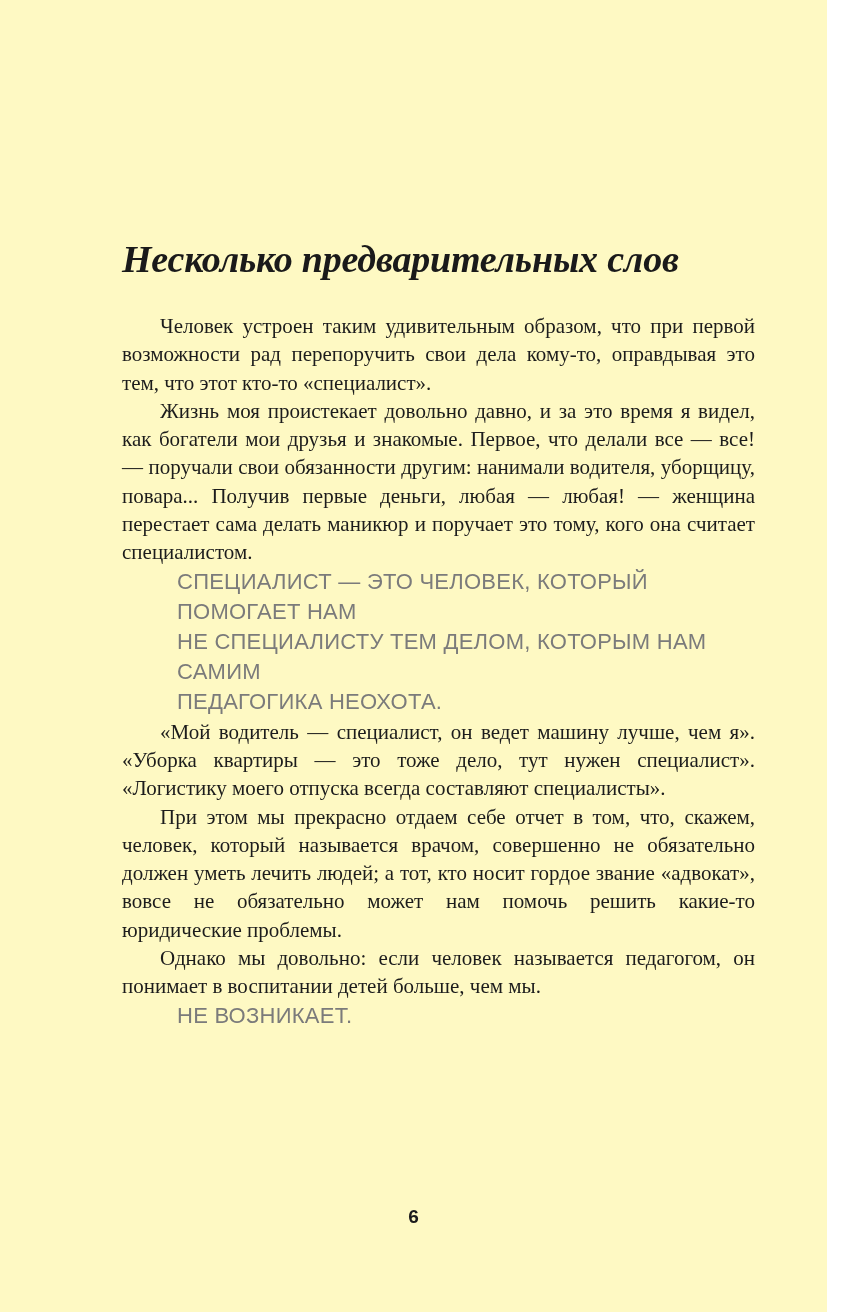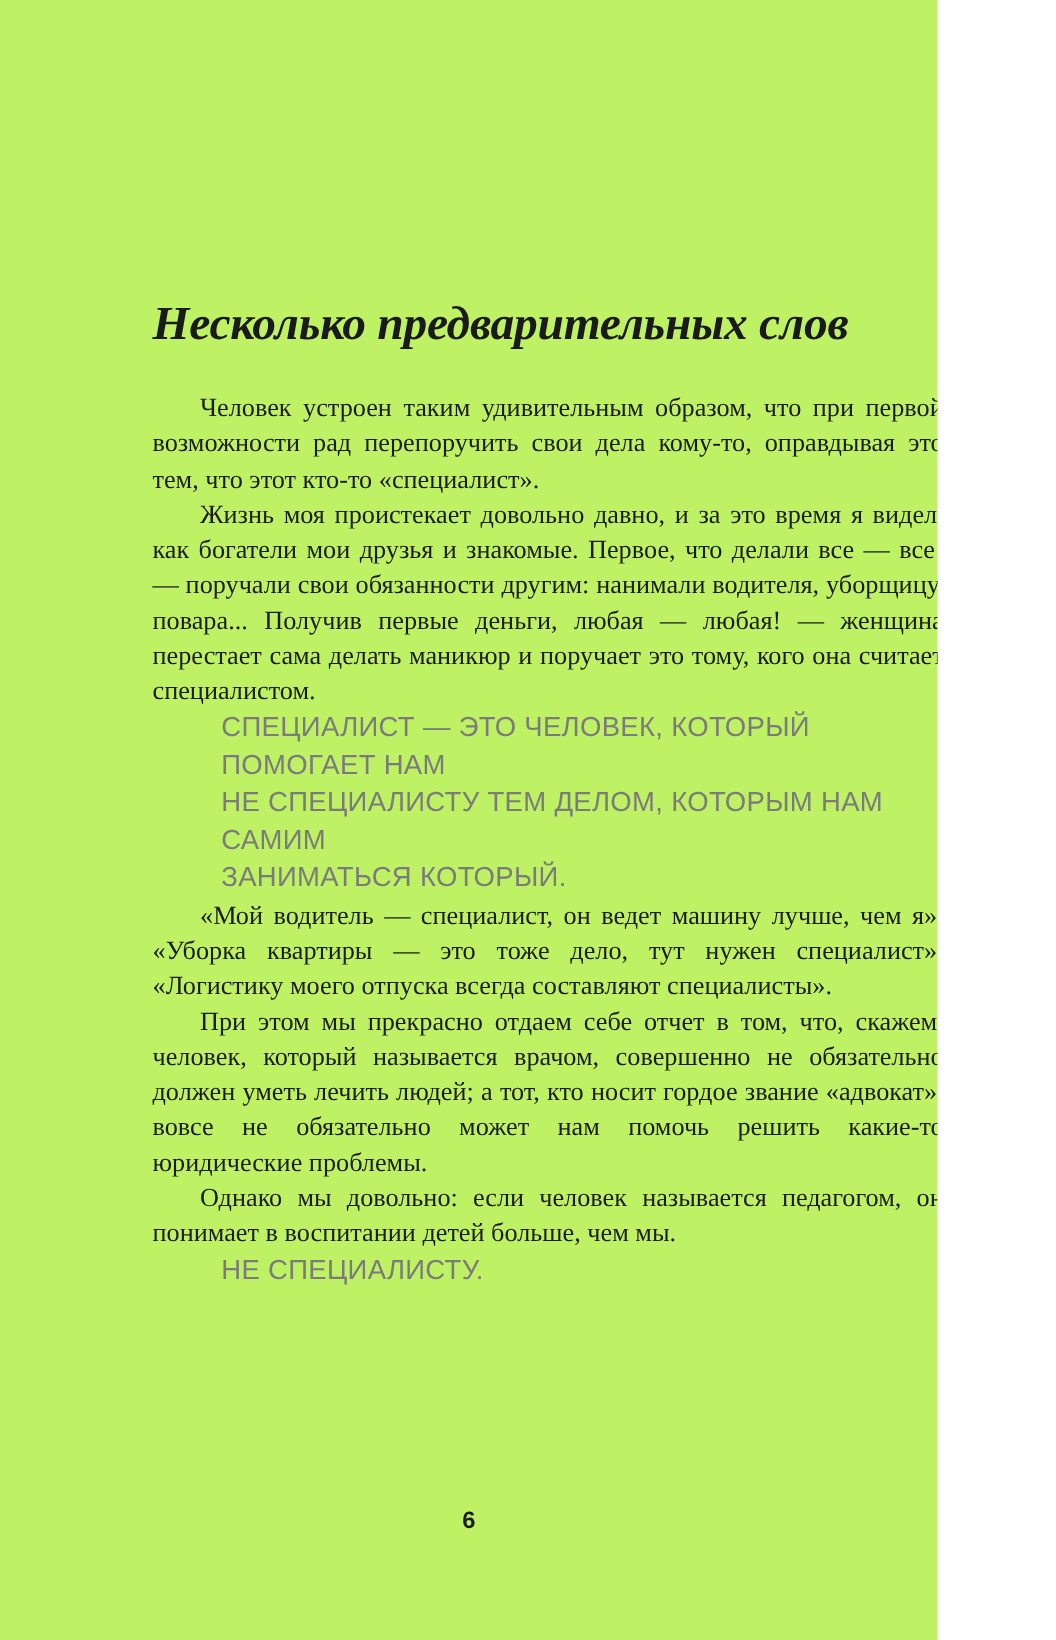--- a/index.html
+++ b/index.html
@@ -2,23 +2,23 @@
 <html lang="ru"><head>
 <meta charset="utf-8">
 <style>
   html, body {
     margin: 0;
     padding: 0;
     background: #ffffff;
   }
   .page {
     position: relative;
-    width: 750px;
+    width: 827px;
     height: 1312px;
-    background: #bef264;
+    background: #fef9c3;
     overflow: hidden;
     font-family: "Liberation Serif", "DejaVu Serif", serif;
   }
   .content {
     position: absolute;
     left: 122px;
     top: 236px;
     width: 633px;
   }
   .chapter-title {
@@ -74,26 +74,26 @@
 
   <div class="content">
     <h1 class="chapter-title">Несколько предварительных слов</h1>
 
     <div id="blocks-container">
         <p class="para">Человек устроен таким удивительным образом, что при первой возможности рад перепоручить свои дела кому-то, оправдывая это тем, что этот кто-то «специалист».</p>
         <p class="para">Жизнь моя проистекает довольно давно, и за это время я видел, как богатели мои друзья и знакомые. Первое, что делали все — все! — поручали свои обязанности другим: нанимали водителя, уборщицу, повара... Получив первые деньги, любая — любая! — женщина перестает сама делать маникюр и поручает это тому, кого она считает специалистом.</p>
         <div class="callout">
           <span class="cl">СПЕЦИАЛИСТ — ЭТО ЧЕЛОВЕК, КОТОРЫЙ ПОМОГАЕТ НАМ</span>
           <span class="cl">НЕ СПЕЦИАЛИСТУ ТЕМ ДЕЛОМ, КОТОРЫМ НАМ САМИМ</span>
-          <span class="cl">ЗАНИМАТЬСЯ КОТОРЫЙ.</span>
+          <span class="cl">ПЕДАГОГИКА НЕОХОТА.</span>
         </div>
         <p class="para">«Мой водитель — специалист, он ведет машину лучше, чем я». «Уборка квартиры — это тоже дело, тут нужен специалист». «Логистику моего отпуска всегда составляют специалисты».</p>
         <p class="para">При этом мы прекрасно отдаем себе отчет в том, что, скажем, человек, который называется врачом, совершенно не обязательно должен уметь лечить людей; а тот, кто носит гордое звание «адвокат», вовсе не обязательно может нам помочь решить какие-то юридические проблемы.</p>
         <p class="para">Однако мы довольно: если человек называется педагогом, он понимает в воспитании детей больше, чем мы.</p>
         <div class="callout">
-          <span class="cl">НЕ СПЕЦИАЛИСТУ.</span>
+          <span class="cl">НЕ ВОЗНИКАЕТ.</span>
         </div>
       </div>
   </div>
 
   <div class="page-number">6</div>
 
 </div>
 
 </body></html>

